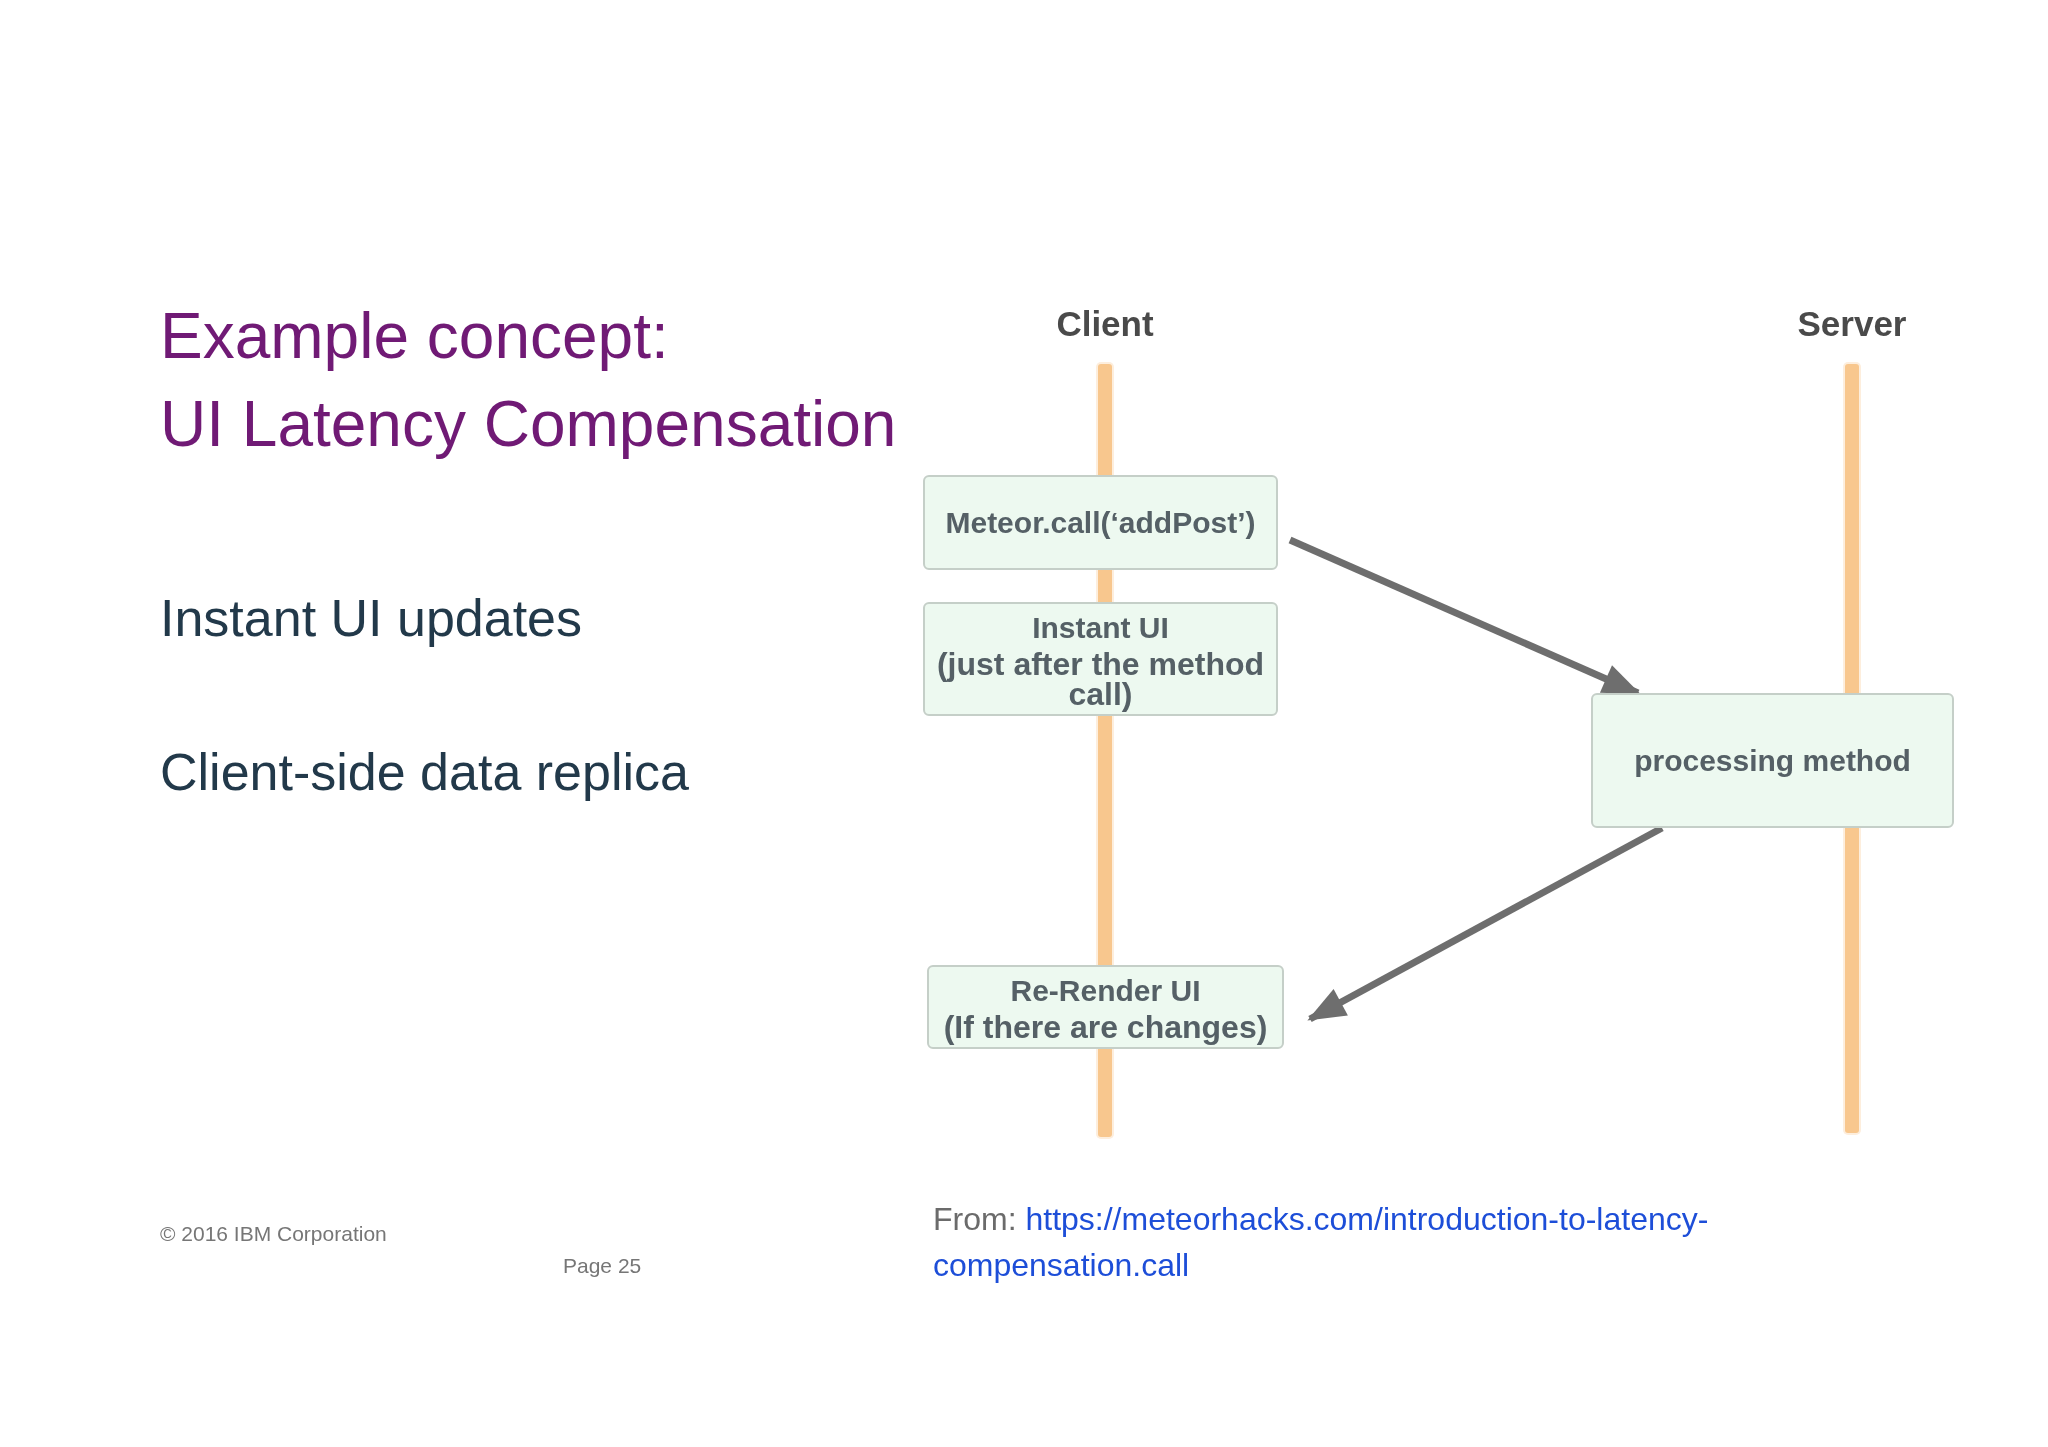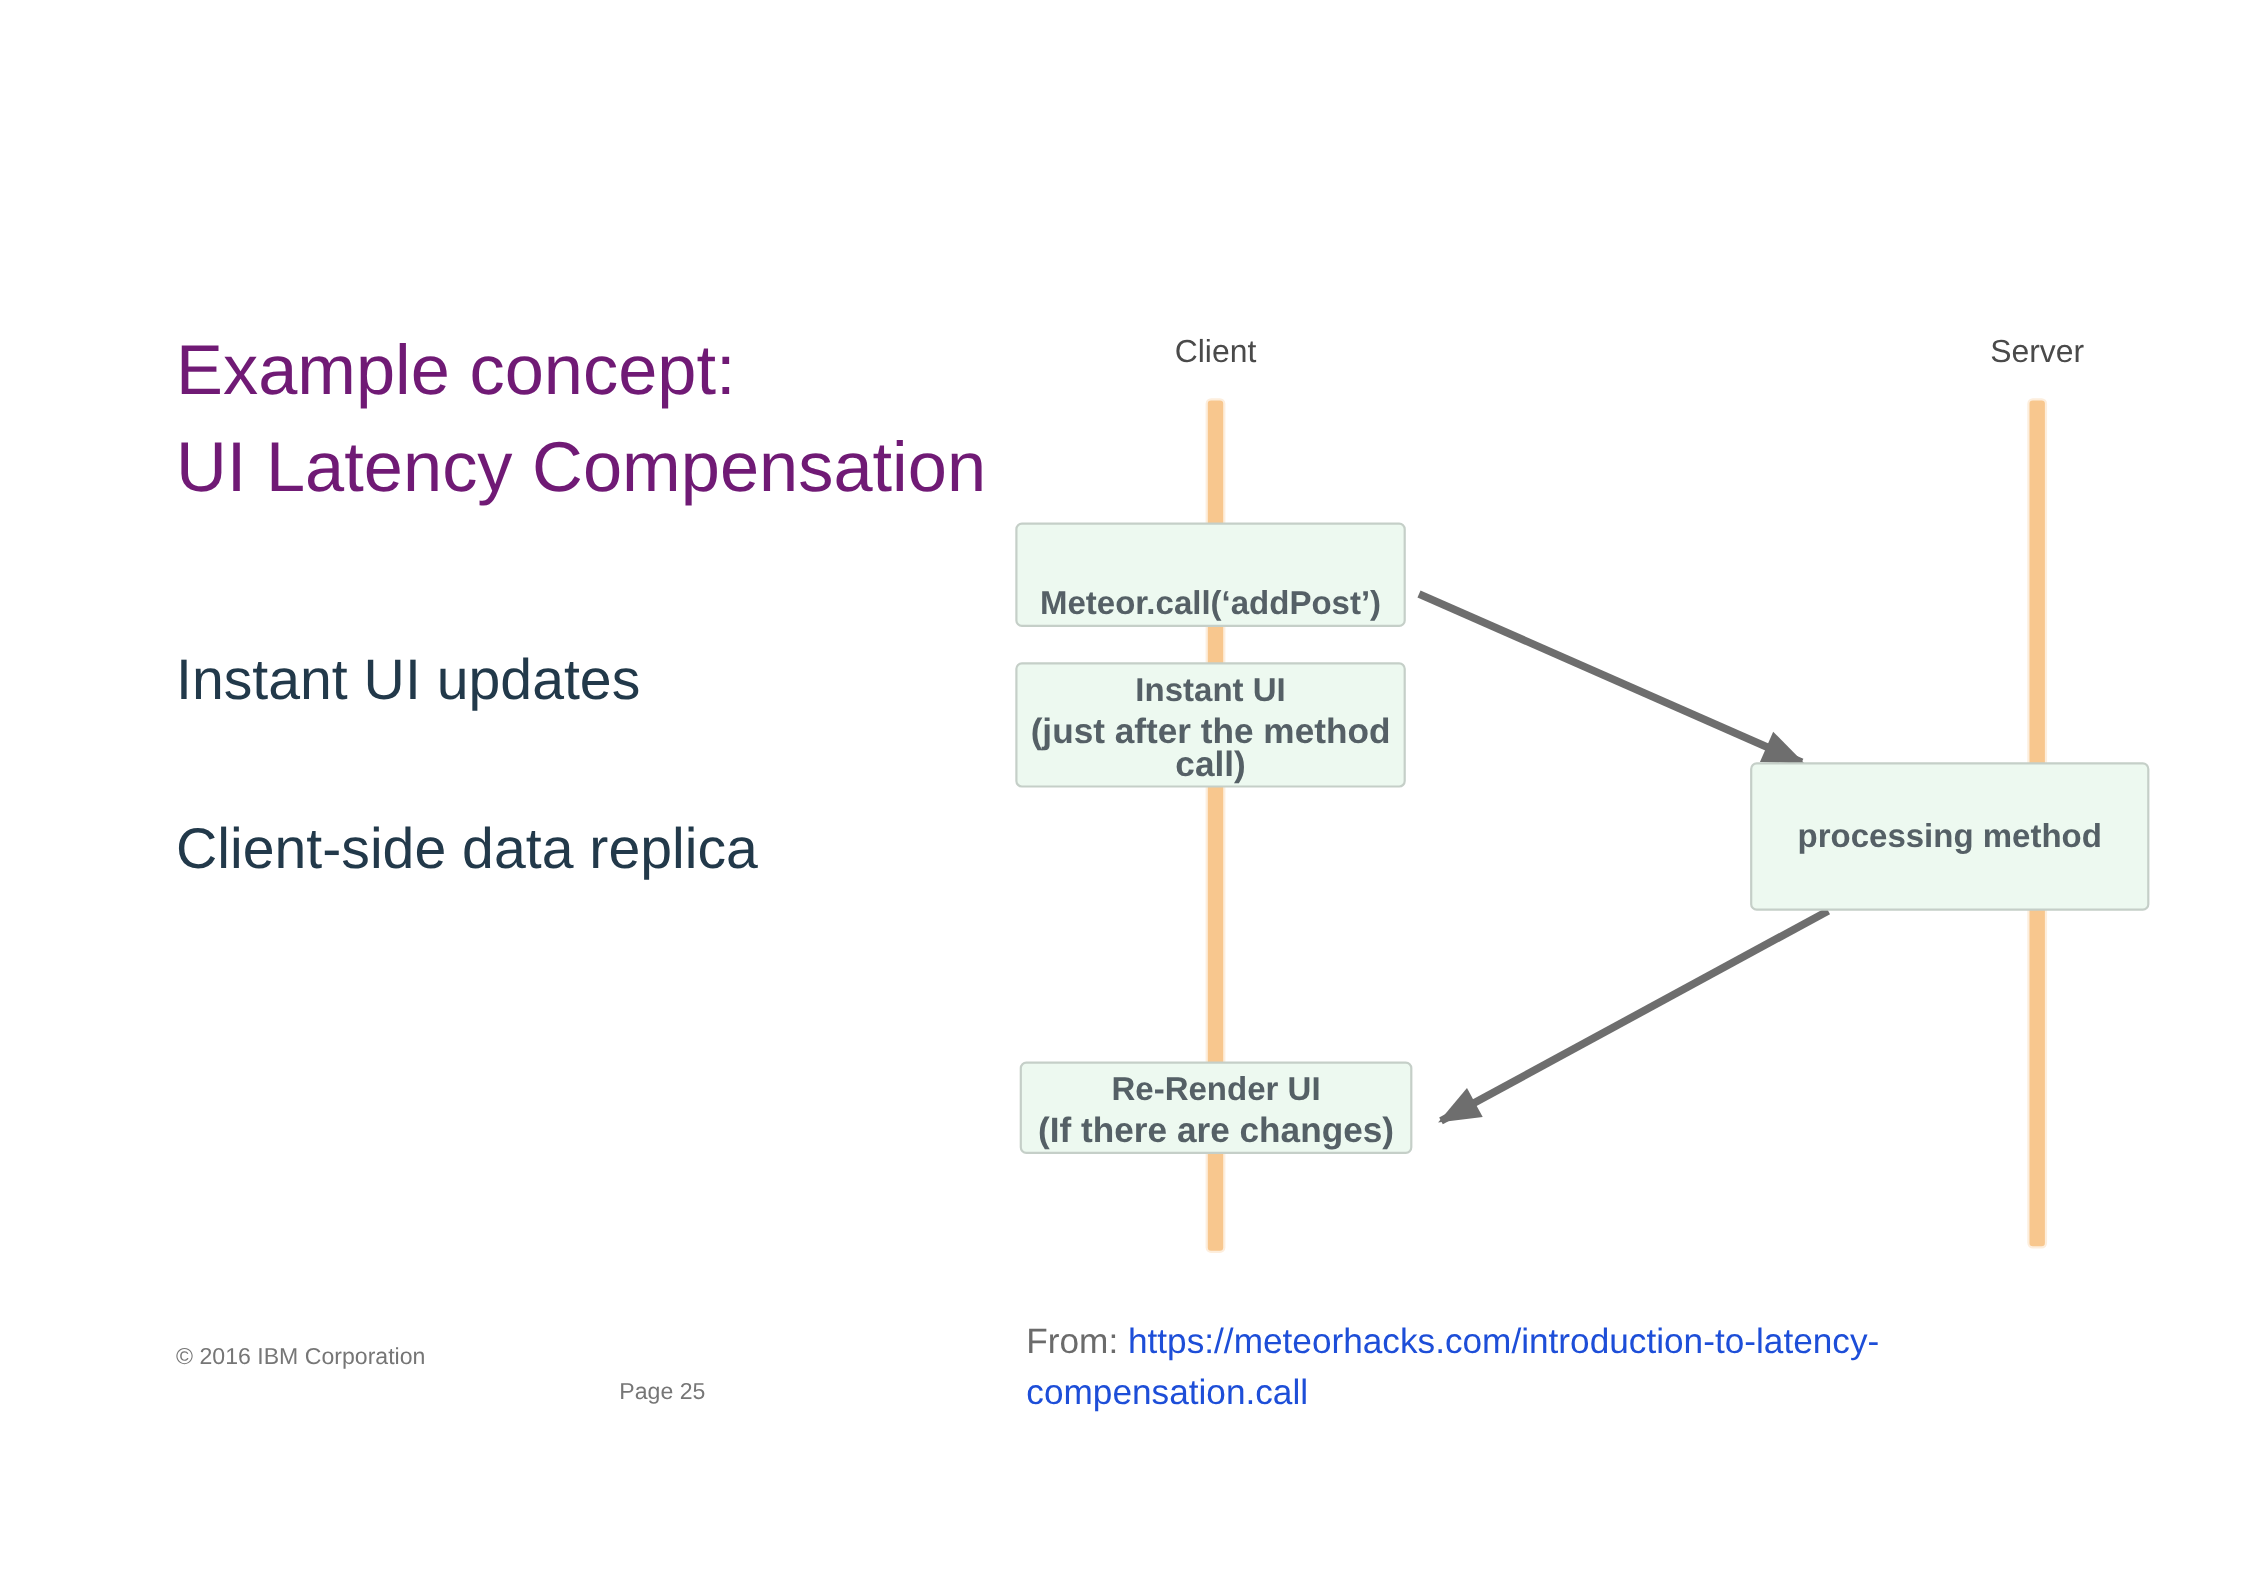--- a/index.html
+++ b/index.html
@@ -35,22 +35,22 @@
     color: #22394a;
   }
   .bullet.b1 { top: 588px; }
   .bullet.b2 { top: 742px; }
 
   
   .lane-label {
     position: absolute;
     top: 304px;
     transform: translateX(-50%);
-    font-size: 29px;
-    font-weight: 400;
+    font-size: 35px;
+    font-weight: 700;
     color: #4a4a4a;
   }
   .lane-label.client { left: 1105px; }
   .lane-label.server { left: 1852px; }
 
   .lifeline {
     position: absolute;
     width: 14px;
     border-radius: 3px;
     background: #f8c78e;
@@ -67,21 +67,21 @@
     box-sizing: border-box;
     display: flex;
     flex-direction: column;
     align-items: center;
     justify-content: center;
     text-align: center;
     color: #556066;
   }
   .dbox .bt { font-size: 30px; font-weight: 700; line-height: 38px; }
   .dbox .bs { font-size: 32px; font-weight: 700; line-height: 30px; margin-top: 2px; }
-  .dbox.meteor     { left: 923px;  top: 475px; width: 355px; height: 95px; justify-content: flex-end; }
+  .dbox.meteor     { left: 923px;  top: 475px; width: 355px; height: 95px; }
   .dbox.render     { left: 923px;  top: 602px; width: 355px; height: 114px; }
   .dbox.processing { left: 1591px; top: 693px; width: 363px; height: 135px; }
   .dbox.rerender   { left: 927px;  top: 965px; width: 357px; height: 84px; }
 
   .arrows {
     position: absolute;
     left: 0; top: 0;
     width: 2048px;
     height: 1447px;
     pointer-events: none;

